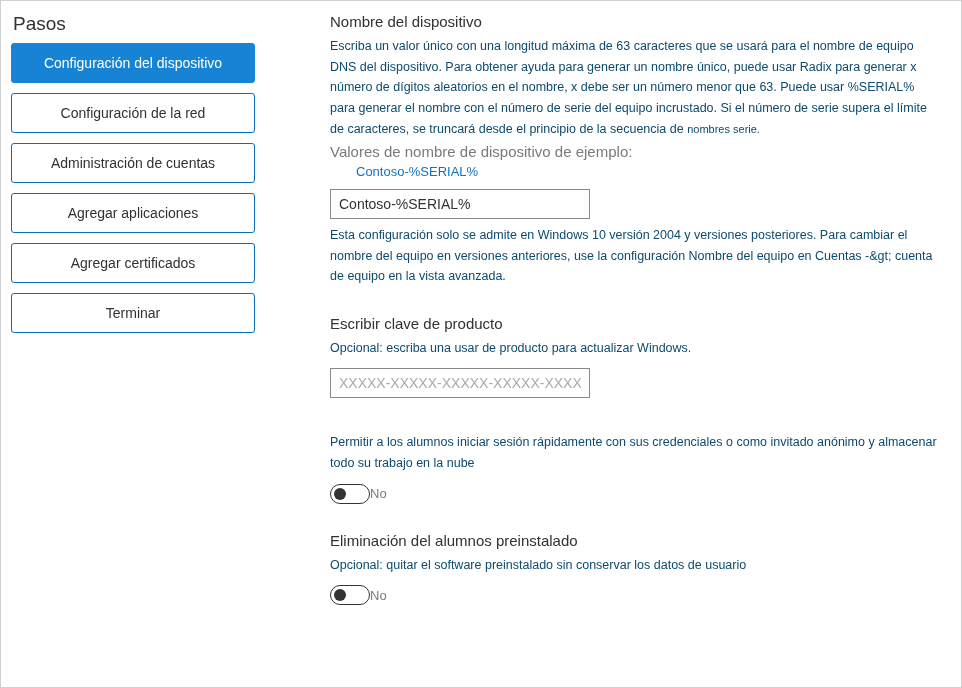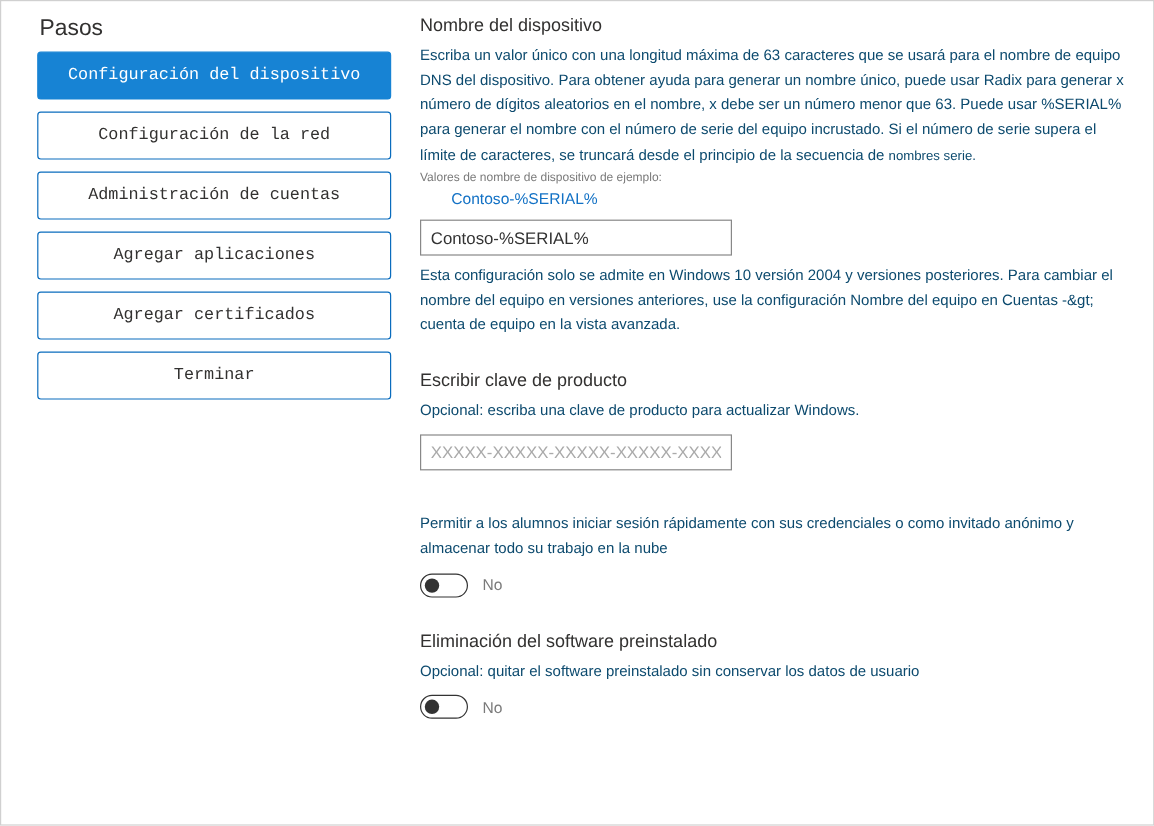--- a/index.html
+++ b/index.html
@@ -10,41 +10,39 @@
       background: #fff;
       width: 962px;
       height: 688px;
       border: 1px solid #d0d0d0;
       display: flex;
       overflow: hidden;
     }
     .sidebar {
       width: 315px;
       padding: 12px 8px 12px 8px;
-      margin-left: 20px;
     }
     .sidebar-title {
       font-size: 19px;
       font-weight: 400;
       margin: 0 0 8px 4px;
       color: #323130;
     }
     .step-btn {
       display: block;
-      width: 295px;
+      width: 244px;
       margin: 0 0 10px 2px;
       padding: 11px 8px;
       text-align: center;
       border: 1px solid #0a6cbd;
       border-radius: 3px;
       background: #fff;
       color: #323130;
       font-size: 14px;
       cursor: pointer;
-      font-family: Liberation Mono, monospace;
     }
     .step-btn.active {
       background: #1783d4;
       color: #fff;
       border-color: #1783d4;
     }
     .content {
       flex: 1;
       padding: 12px 20px 8px 14px;
       overflow-y: auto;
@@ -55,21 +53,21 @@
       color: #323130;
       margin-bottom: 6px;
     }
     .section-desc {
       font-size: 12.5px;
       color: #0c4a6e;
       line-height: 1.65;
       margin-bottom: 4px;
     }
     .sublabel {
-      font-size: 10px;
+      font-size: 15px;
       color: #7a7a7a;
       margin-top: 4px;
       margin-bottom: 2px;
     }
     .example-val {
       font-size: 13px;
       color: #1271c5;
       margin-left: 26px;
       line-height: 1.6;
     }
@@ -82,21 +80,21 @@
       margin-bottom: 6px;
       color: #333;
       font-family: inherit;
     }
     .text-input::placeholder { color: #aaa; }
     .section { margin-bottom: 28px; }
     .section.first { margin-bottom: 28px; }
     .toggle-row {
       display: flex;
       align-items: center;
-      gap: 12px;
+      gap: 0;
       margin-top: 10px;
     }
     .toggle {
       width: 40px;
       height: 20px;
       border: 1px solid #333;
       border-radius: 10px;
       position: relative;
       background: #fff;
       cursor: pointer;
@@ -138,36 +136,36 @@
       <span class="smallnote">nombres serie.</span>
     </div>
     <div class="sublabel">Valores de nombre de dispositivo de ejemplo:</div>
     <div class="example-val">Contoso-%SERIAL%</div>
     <input type="text" class="text-input" value="Contoso-%SERIAL%" style="">
     <div class="section-desc">Esta configuración solo se admite en Windows 10 versión 2004 y versiones posteriores. Para cambiar el nombre del equipo en versiones anteriores, use la configuración Nombre del equipo en Cuentas -&amp;gt; cuenta de equipo en la vista avanzada.</div>
   </div>
 
   <div class="section">
     <div class="section-title">Escribir clave de producto</div>
-    <div class="section-desc">Opcional: escriba una clave de producto para actualizar Windows.</div>
+    <div class="section-desc">Opcional: escriba una usar de producto para actualizar Windows.</div>
     <input type="text" class="text-input" placeholder="XXXXX-XXXXX-XXXXX-XXXXX-XXXXX" style="">
   </div>
 
   <div class="section">
     <div class="section-desc">Permitir a los alumnos iniciar sesión rápidamente con sus credenciales o como invitado anónimo y almacenar todo su trabajo en la nube</div>
     <div class="toggle-row">
       <div class="toggle">
         <div class="toggle-knob"></div>
       </div>
       <div class="toggle-label">No</div>
     </div>
   </div>
 
   <div class="section">
-    <div class="section-title">Eliminación del software preinstalado</div>
+    <div class="section-title">Eliminación del alumnos preinstalado</div>
     <div class="section-desc">Opcional: quitar el software preinstalado sin conservar los datos de usuario</div>
     <div class="toggle-row">
       <div class="toggle">
         <div class="toggle-knob"></div>
       </div>
       <div class="toggle-label">No</div>
     </div>
   </div>
 
 </div>

